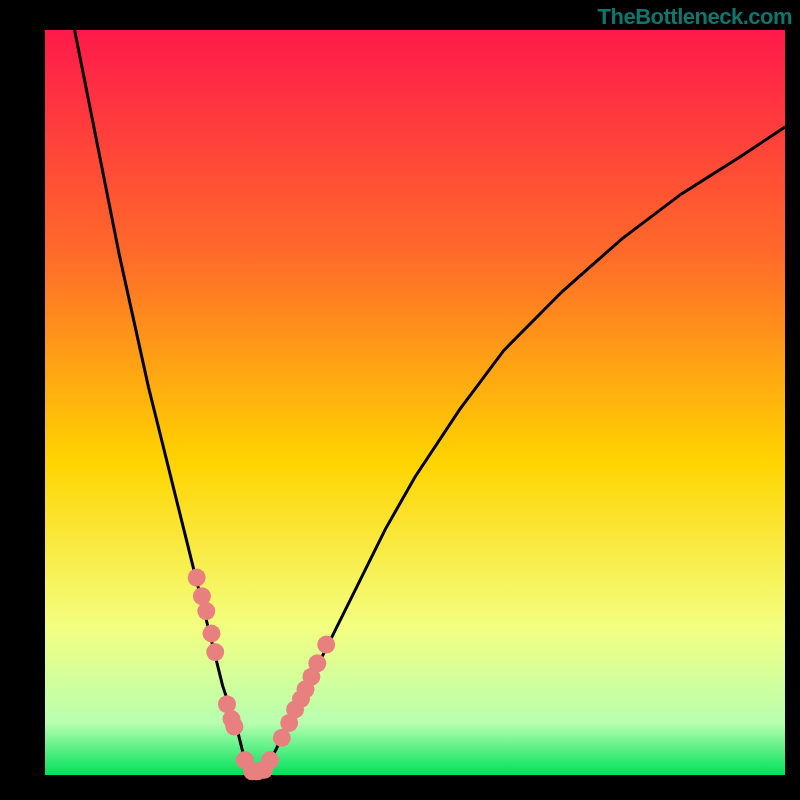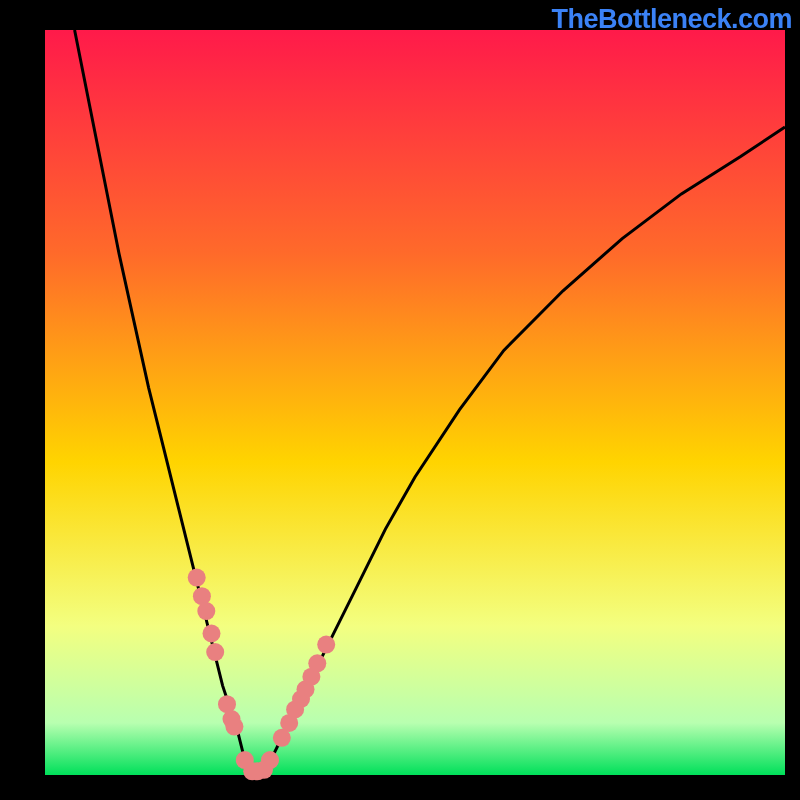--- a/index.html
+++ b/index.html
@@ -16,23 +16,23 @@
     top: 30px;
     width: 740px;
     height: 745px;
     
   }
   .watermark {
     position: absolute;
     top: 4px;
     right: 8px;
     font-family: Arial, Helvetica, sans-serif;
-    font-size: 27px;
+    font-size: 22px;
     font-weight: 600;
-    color: #3b82f6;
+    color: #0f766e;
     letter-spacing: -0.5px;
   }
   svg.curve {
     position: absolute;
     left: 0;
     top: 0;
     width: 800px;
     height: 800px;
     pointer-events: none;
   }

